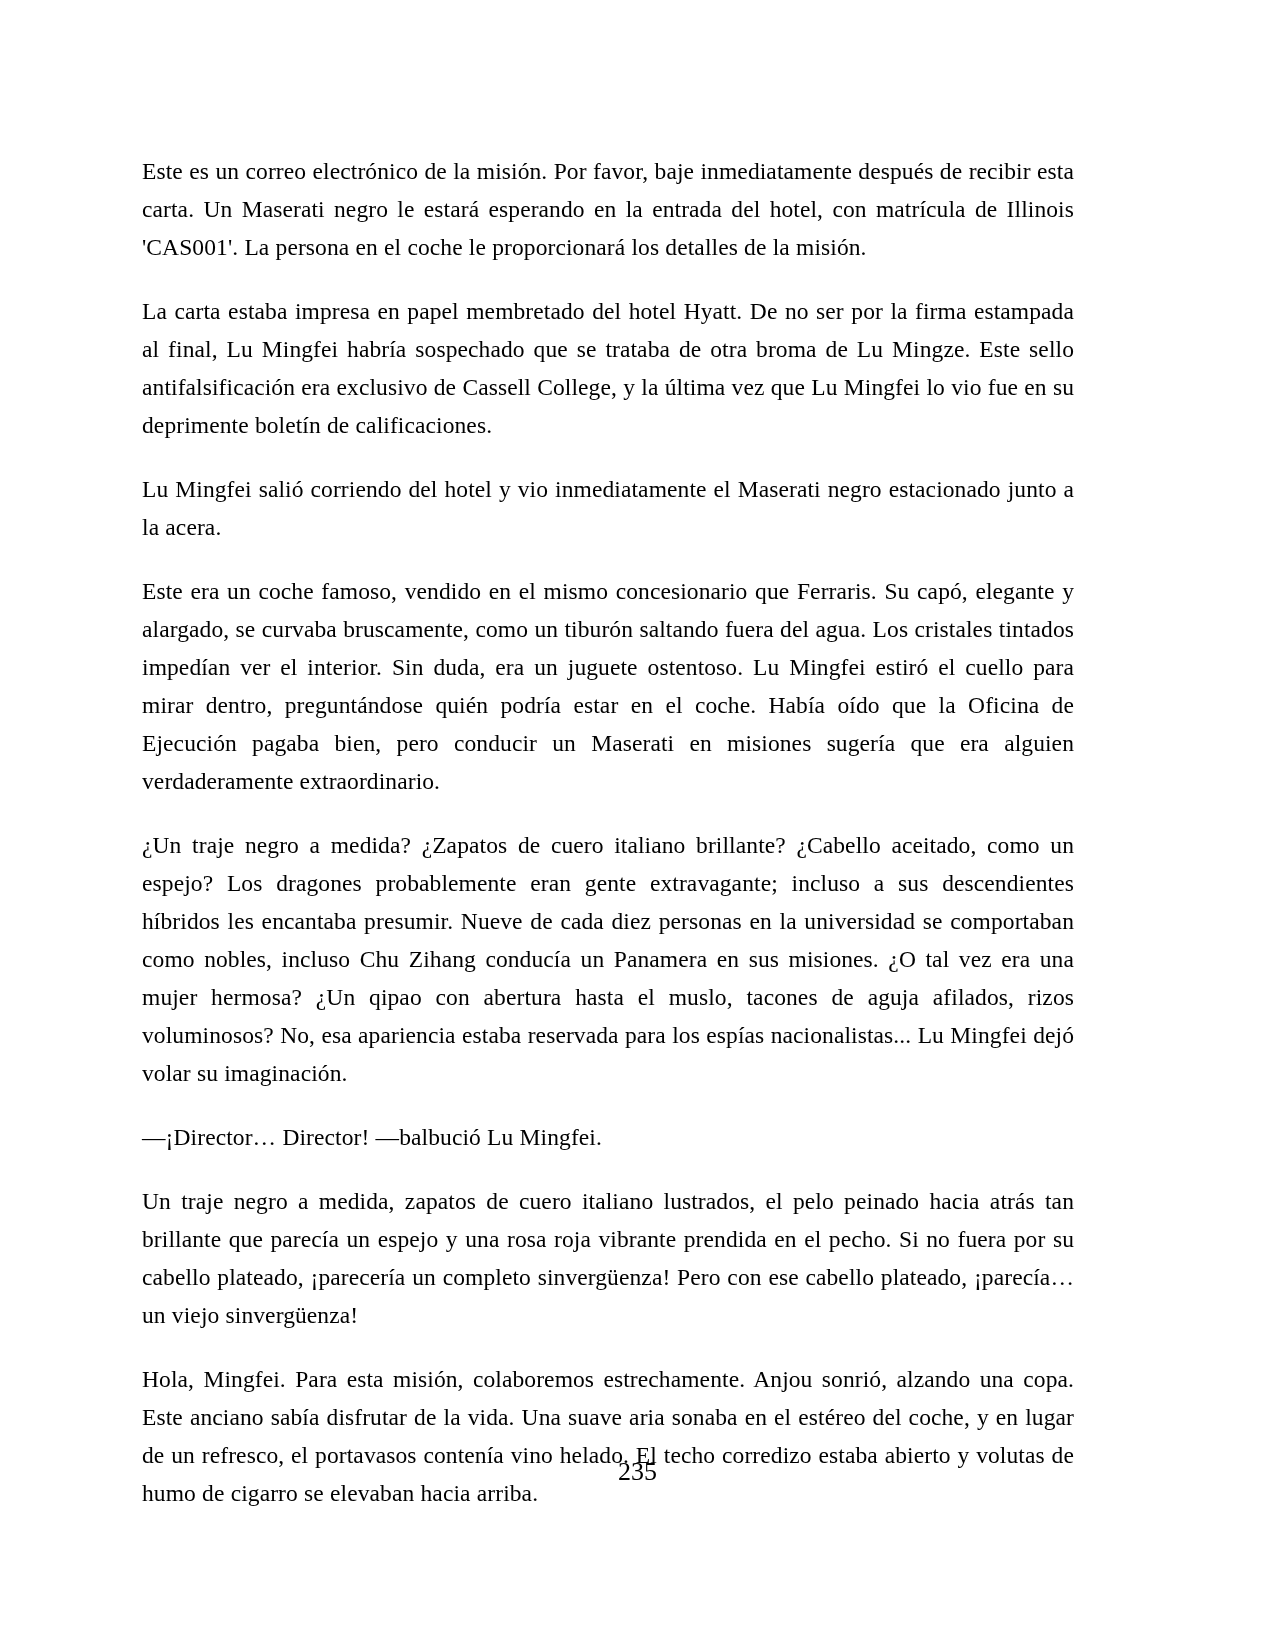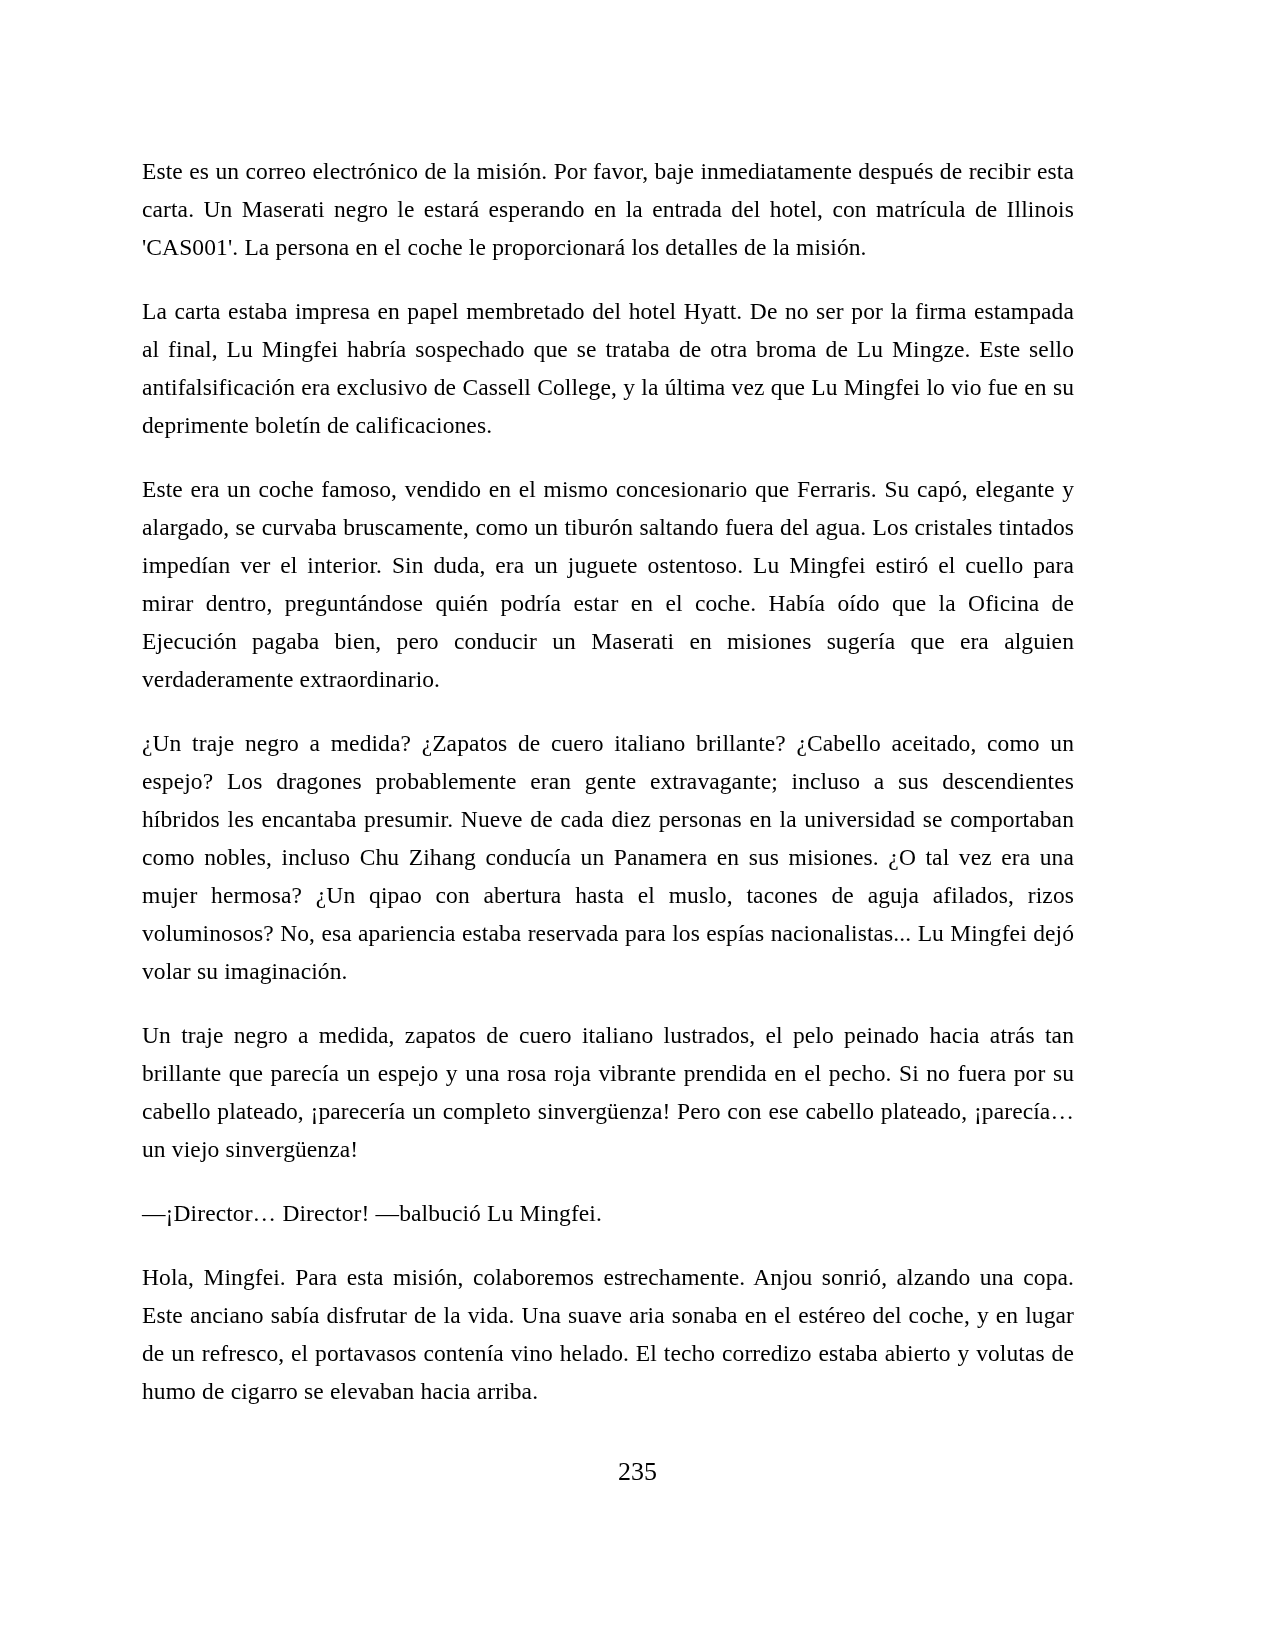--- a/index.html
+++ b/index.html
@@ -51,22 +51,23 @@
   }
 </style>
 </head>
 <body>
 
 <div class="page">
 
   <div class="text-column">
     <p class="para">Este es un correo electrónico de la misión. Por favor, baje inmediatamente después de recibir esta carta. Un Maserati negro le estará esperando en la entrada del hotel, con matrícula de Illinois 'CAS001'. La persona en el coche le proporcionará los detalles de la misión.</p>
     <p class="para">La carta estaba impresa en papel membretado del hotel Hyatt. De no ser por la firma estampada al final, Lu Mingfei habría sospechado que se trataba de otra broma de Lu Mingze. Este sello antifalsificación era exclusivo de Cassell College, y la última vez que Lu Mingfei lo vio fue en su deprimente boletín de calificaciones.</p>
+    <p class="para">Lu Mingfei salió corriendo del hotel y vio inmediatamente el Maserati negro estacionado junto a la acera.</p>
     <p class="para">Este era un coche famoso, vendido en el mismo concesionario que Ferraris. Su capó, elegante y alargado, se curvaba bruscamente, como un tiburón saltando fuera del agua. Los cristales tintados impedían ver el interior. Sin duda, era un juguete ostentoso. Lu Mingfei estiró el cuello para mirar dentro, preguntándose quién podría estar en el coche. Había oído que la Oficina de Ejecución pagaba bien, pero conducir un Maserati en misiones sugería que era alguien verdaderamente extraordinario.</p>
     <p class="para">¿Un traje negro a medida? ¿Zapatos de cuero italiano brillante? ¿Cabello aceitado, como un espejo? Los dragones probablemente eran gente extravagante; incluso a sus descendientes híbridos les encantaba presumir. Nueve de cada diez personas en la universidad se comportaban como nobles, incluso Chu Zihang conducía un Panamera en sus misiones. ¿O tal vez era una mujer hermosa? ¿Un qipao con abertura hasta el muslo, tacones de aguja afilados, rizos voluminosos? No, esa apariencia estaba reservada para los espías nacionalistas... Lu Mingfei dejó volar su imaginación.</p>
+    <p class="para">—¡Director… Director! —balbució Lu Mingfei.</p>
     <p class="para">Un traje negro a medida, zapatos de cuero italiano lustrados, el pelo peinado hacia atrás tan brillante que parecía un espejo y una rosa roja vibrante prendida en el pecho. Si no fuera por su cabello plateado, ¡parecería un completo sinvergüenza! Pero con ese cabello plateado, ¡parecía… un viejo sinvergüenza!</p>
-    <p class="para">—¡Director… Director! —balbució Lu Mingfei.</p>
     <p class="para">Hola, Mingfei. Para esta misión, colaboremos estrechamente. Anjou sonrió, alzando una copa. Este anciano sabía disfrutar de la vida. Una suave aria sonaba en el estéreo del coche, y en lugar de un refresco, el portavasos contenía vino helado. El techo corredizo estaba abierto y volutas de humo de cigarro se elevaban hacia arriba.</p>
   </div>
 
   <div class="page-number">235</div>
 
 </div>
 
 </body></html>

